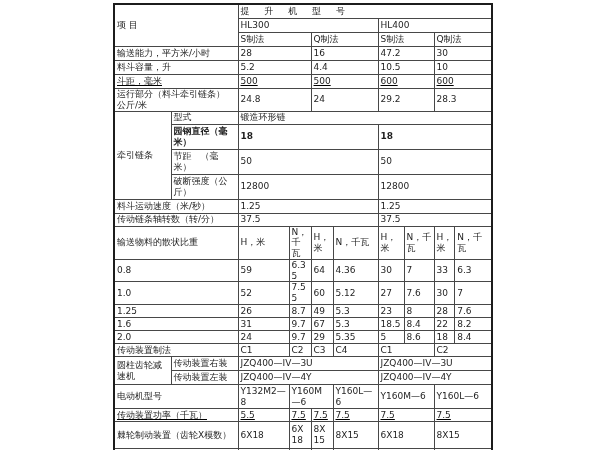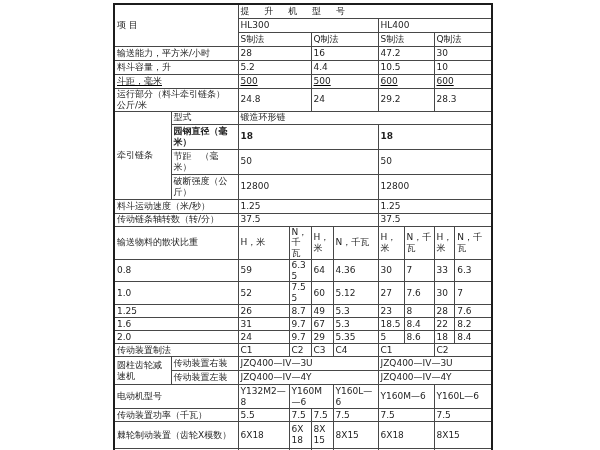--- a/index.html
+++ b/index.html
@@ -208,21 +208,21 @@
         <td colspan="4">JZQ400—IV—4Y</td>
       </tr>
       <tr style="height: 24px;">
         <td colspan="2">电动机型号</td>
         <td>Y132M2—8</td>
         <td colspan="2">Y160M—6</td>
         <td>Y160L—6</td>
         <td colspan="2">Y160M—6</td>
         <td colspan="2">Y160L—6</td>
       </tr>
-      <tr style="height: 13px;">
+      <tr style="height: 13px; text-decoration: underline;">
         <td colspan="2">传动装置功率（千瓦）</td>
         <td>5.5</td>
         <td>7.5</td>
         <td>7.5</td>
         <td>7.5</td>
         <td colspan="2">7.5</td>
         <td colspan="2">7.5</td>
       </tr>
       <tr style="height: 27px;">
         <td colspan="2">棘轮制动装置（齿轮X模数）</td>

